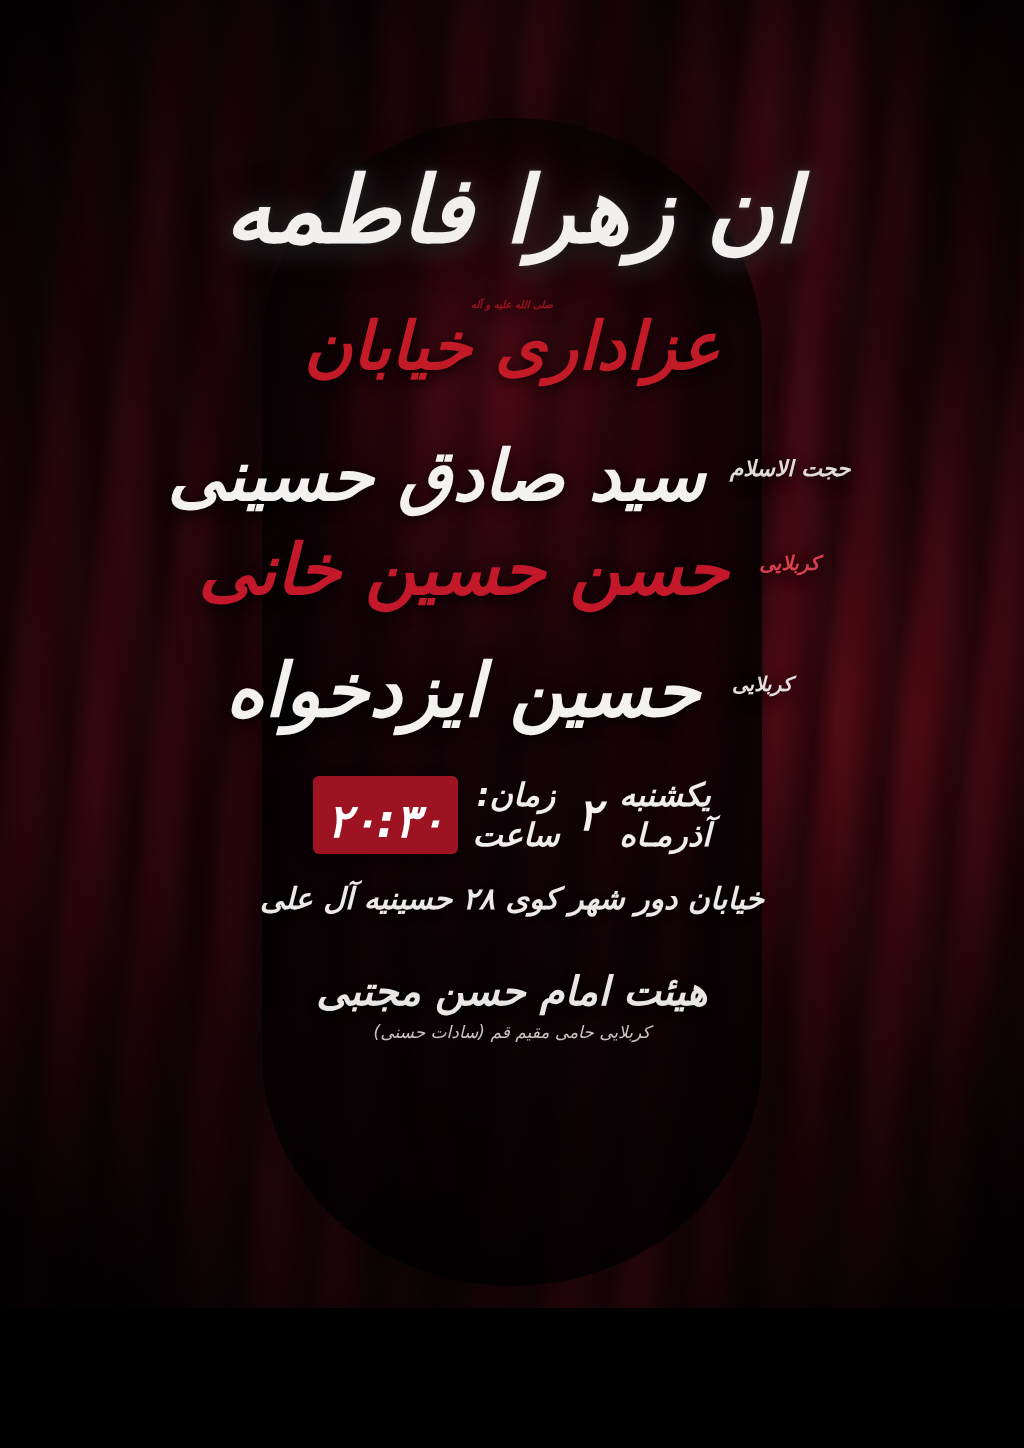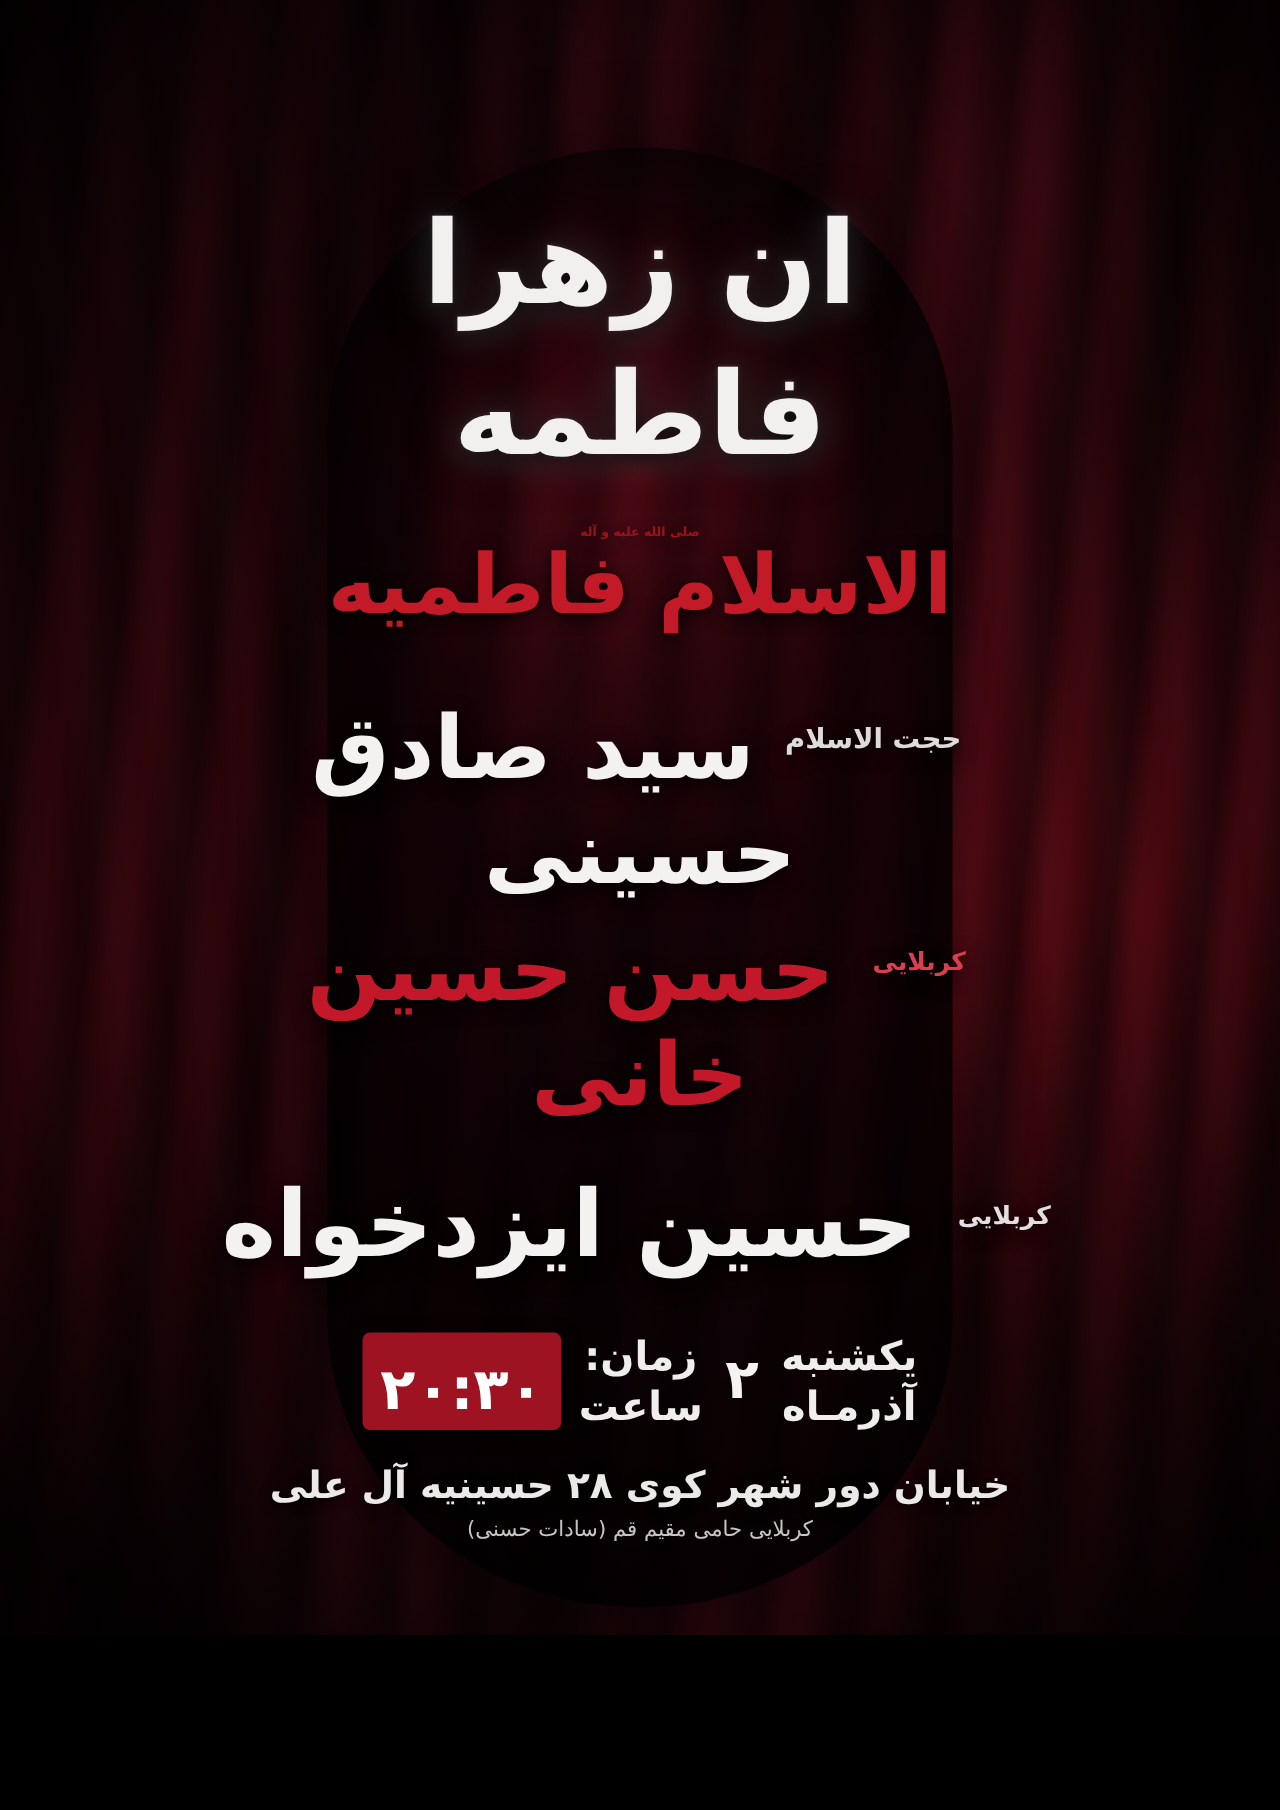--- a/index.html
+++ b/index.html
@@ -13,20 +13,21 @@
   .poster {
     position: relative;
     width: 1024px;
     height: 1308px;
     overflow: hidden;
     background:
       radial-gradient(ellipse 55% 45% at 50% 30%, rgba(120,10,22,0.55) 0%, rgba(40,4,10,0.25) 55%, rgba(0,0,0,0) 78%),
       radial-gradient(ellipse 80% 60% at 88% 55%, rgba(150,16,30,0.55) 0%, rgba(60,6,14,0.3) 48%, rgba(0,0,0,0) 75%),
       radial-gradient(ellipse 60% 70% at 6% 62%, rgba(110,10,22,0.45) 0%, rgba(30,3,8,0.2) 55%, rgba(0,0,0,0) 80%),
       linear-gradient(100deg, #1a0207 0%, #3a0610 16%, #150106 28%, #5d0c1c 42%, #240308 52%, #7a1024 66%, #2b0409 78%, #4a0914 88%, #120105 100%);
+    font-style: italic;
   }
   
   .drape {
     position: absolute;
     inset: 0;
     background:
       repeating-linear-gradient(96deg,
         rgba(0,0,0,0.55) 0px,
         rgba(0,0,0,0.10) 18px,
         rgba(140,18,34,0.12) 34px,
@@ -221,21 +222,21 @@
   <div class="drape2"></div>
   <div class="panel"></div>
   <div class="vignette"></div>
 
   <div class="content">
 
     <div class="headline">ان زهرا فاطمه</div>
 
     <div class="subline">
       <span class="small-top">صلی الله علیه و آله</span>
-      <span>الاسلام فاطمیه</span>
+      <span>عزاداری خیابان</span>
     </div>
 
     <div class="speaker-block">
       <div class="speaker-line1">
         <span class="honorific">حجت الاسلام</span>
         <span>سید صادق حسینی</span>
       </div>
       <div class="speaker-line2">
         <span class="honorific">کربلایی</span>
         <span>حسن حسین خانی</span>
@@ -254,16 +255,17 @@
       <div class="dt-daynum">۲</div>
       <div class="dt-col">
         <span>زمان:</span>
         <span>ساعت</span>
       </div>
       <div class="time-badge">۲۰:۳۰</div>
     </div>
 
     <div class="address">خیابان دور شهر کوی ۲۸ حسینیه آل علی</div>
 
+    <div class="org">هیئت امام حسن مجتبی</div>
     <div class="org-sub">کربلایی حامی مقیم قم (سادات حسنی)</div>
 
   </div>
 </div>
 
 </body></html>

